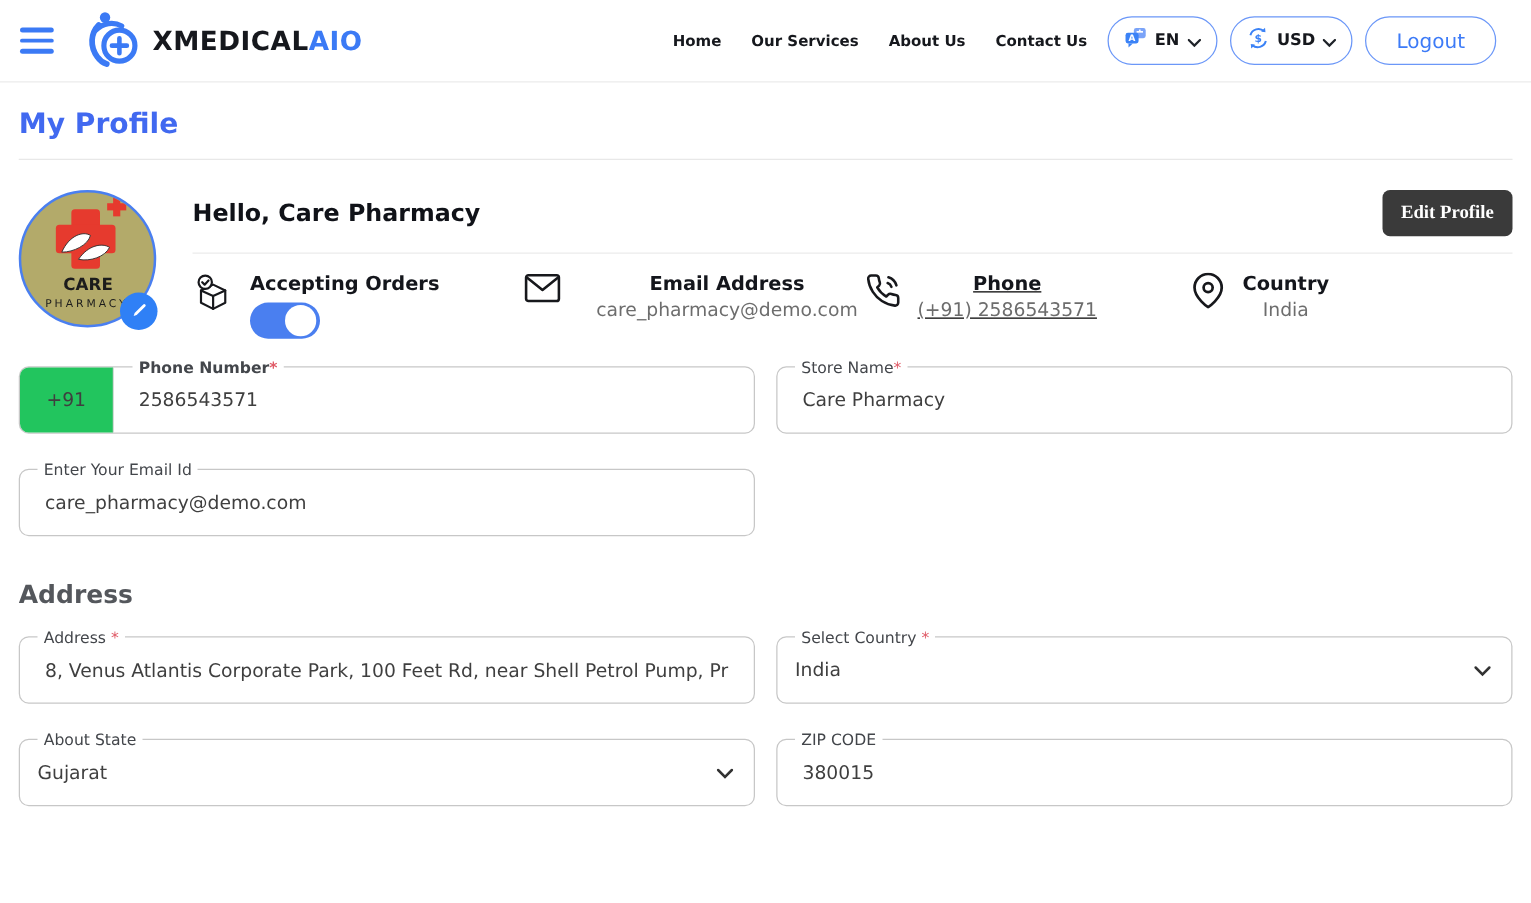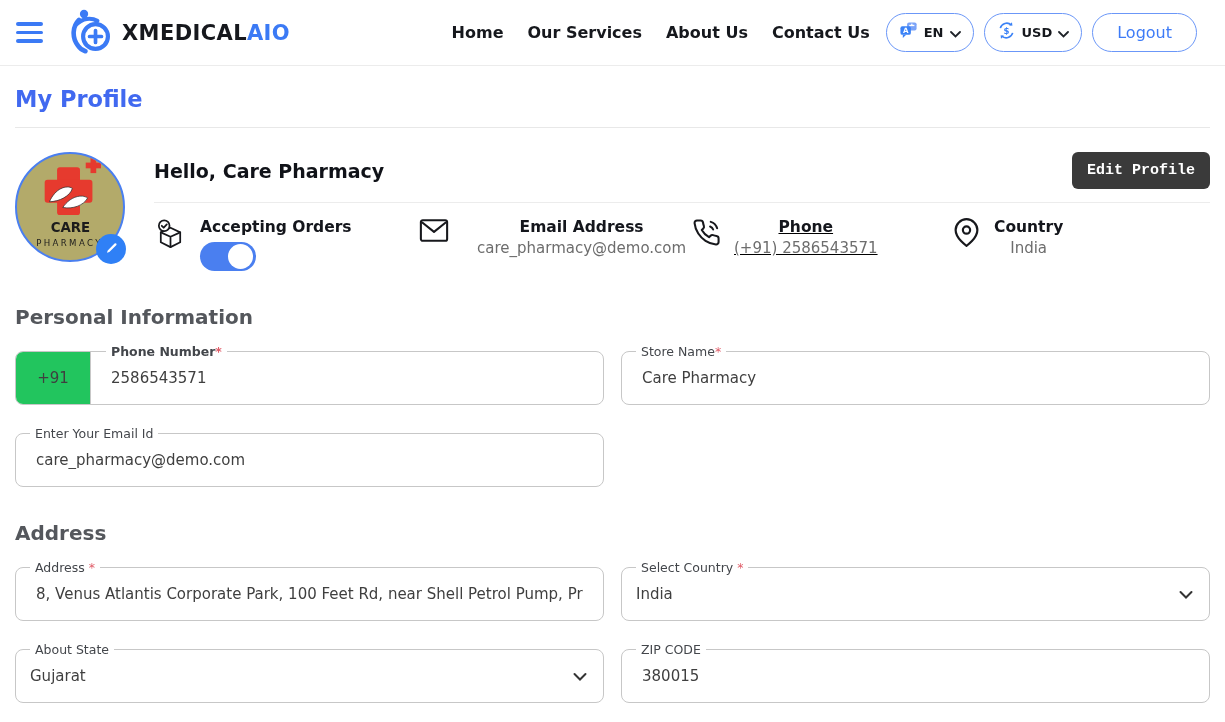--- a/index.html
+++ b/index.html
@@ -8,21 +8,21 @@
 
   
   header { height:66px; display:flex; align-items:center; padding:0 28px 0 12px;
     border-bottom:1px solid #ececec; background:#fff; }
   .menu-btn { display:flex; flex-direction:column; gap:5px; cursor:pointer; padding:4px; }
   .menu-btn i { display:block; width:27px; height:3.5px; border-radius:2px; background:#3b7af5; }
   .brand { display:flex; align-items:center; gap:9px; margin-left:20px; cursor:pointer; }
   .brand-text { font-size:21px; font-weight:bold; letter-spacing:.4px; color:#16181d; }
   .brand-text .accent { color:#3b7af5; }
   nav { margin-left:auto; display:flex; align-items:center; gap:24px; margin-right:16px; }
-  nav a { font-size:16px; font-weight:600; color:#16181d; text-decoration:none; cursor:pointer; }
+  nav a { font-size:12px; font-weight:600; color:#16181d; text-decoration:none; cursor:pointer; }
   .pill { display:flex; align-items:center; gap:6px; border:1.5px solid #6b97f8; border-radius:999px;
     padding:7px 12px; margin-right:10px; cursor:pointer; background:#fff; }
   .pill .pill-label { font-size:13px; font-weight:bold; color:#16181d; }
   .logout-btn { border:1.5px solid #6b97f8; border-radius:999px; background:#fff; color:#3d7bf7;
     font-size:16px; padding:9px 24px; cursor:pointer; font-family:inherit; }
 
   
   main { padding:0 15px; }
   .title-wrap { padding:20px 0 15px; border-bottom:1px solid #e8e8e8; }
   .title-wrap h1 { font-size:22.5px; font-weight:bold; color:#4169f0; }
@@ -31,21 +31,21 @@
   .profile { display:flex; gap:29px; margin-top:24px; }
   .avatar-wrap { position:relative; width:110px; height:110px; flex:none; }
   .avatar { width:110px; height:110px; border-radius:50%; border:2.5px solid #4a7ff0;
     overflow:hidden; background:#b3aa6a; }
   .edit-badge { position:absolute; right:-1px; bottom:-2px; width:30px; height:30px; border-radius:50%;
     background:#2f80f6; display:flex; align-items:center; justify-content:center; cursor:pointer; }
   .profile-right { flex:1; min-width:0; }
   .greet-row { display:flex; align-items:center; }
   .greet-row h2 { font-size:19px; font-weight:bold; color:#101218; flex:1; }
   .edit-profile { background:#3a3a3a; color:#fff; border:0; border-radius:6px; padding:10px 15px;
-    font-size:15px; font-weight:bold; cursor:pointer; font-family:Liberation Mono, monospace; }
+    font-size:15px; font-weight:bold; cursor:pointer; font-family:Liberation Serif, serif; }
   .profile-divider { border:0; border-top:1px solid #ececec; margin:13px 0 0; }
   .info-row { display:flex; margin-top:15px; }
   .info-col { display:flex; align-items:flex-start; gap:13px;text-align:center; }
   .info-col.c1 { flex:0 0 265px; } .info-col.c2 { flex:0 0 273px;gap:28px; } .info-col.c3 { flex:0 0 260px;text-decoration:underline; }
   .ilabel { font-size:15.5px; font-weight:bold; color:#14161c; margin-bottom:3px; }
   .ival { font-size:15px; color:#6d6d6d; }
   .toggle { width:56px; height:29px; border-radius:999px; background:#4a7ff0; position:relative;
     margin-top:6px; cursor:pointer; }
   .toggle .knob { position:absolute; top:2px; right:3px; width:25px; height:25px; border-radius:50%;
     background:#fff; }
@@ -228,21 +228,20 @@
           </span>
           <div>
             <div class="ilabel">Country</div>
             <div class="ival">India</div>
           </div>
         </div>
       </div>
     </div>
   </section>
 
-  <h3 class="sec-title">Personal Information</h3>
   <div class="grid">
     <div class="field">
       <span class="flabel after-prefix"><span>Phone Number</span><span class="req">*</span></span>
       <div class="prefix">+91</div>
       <input type="text" value="2586543571" style="">
     </div>
     <div class="field">
       <span class="flabel"><span>Store Name</span><span class="req">*</span></span>
       <input type="text" value="Care Pharmacy" style="">
     </div>

